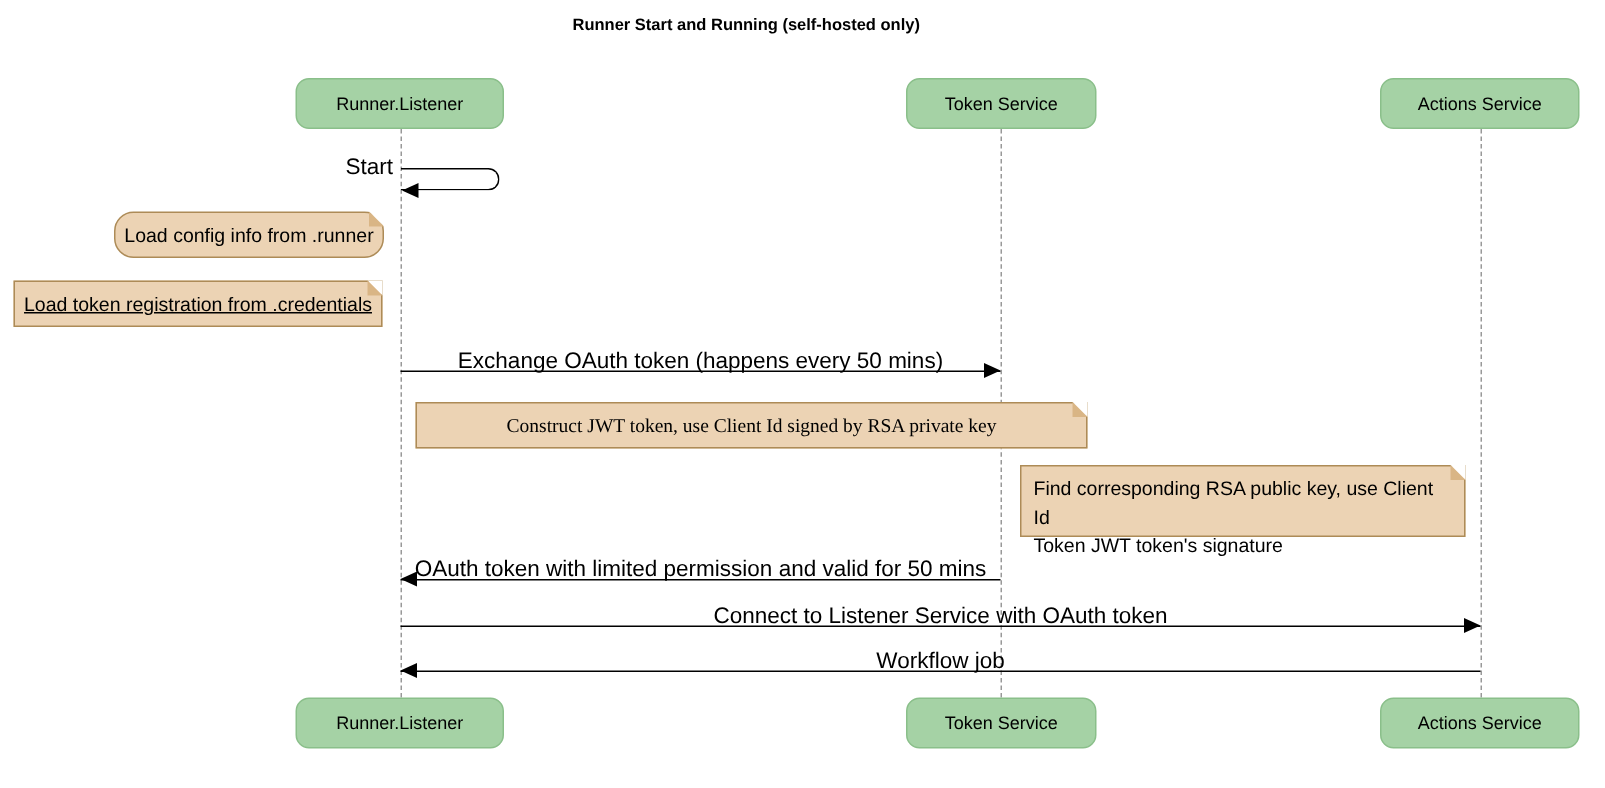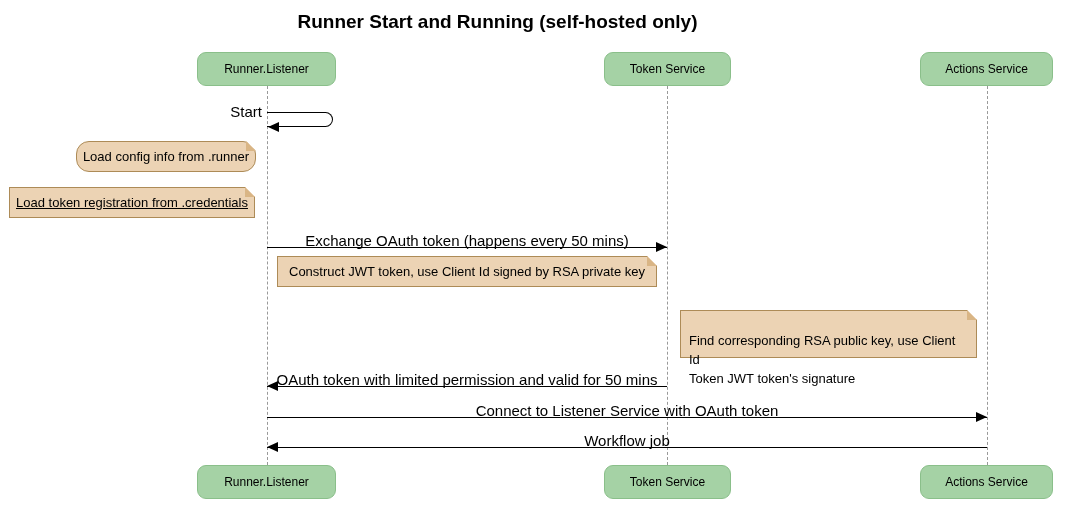--- a/index.html
+++ b/index.html
@@ -3,52 +3,52 @@
 <meta charset="utf-8">
 <style>
   :root{
     --actor-fill:#a5d2a5; --actor-border:#8abf8a;
     --note-fill:#ecd3b4; --note-border:#ad8b57; --note-fold:#d9b585;
     --lifeline:#999999; --arrow:#000000; --text:#000000; --background:#ffffff;
   }
   *{margin:0;padding:0;box-sizing:border-box;}
   body{font-family:"Liberation Sans", sans-serif; background:#fff;}
   .stage{position:relative;width:1070px;height:525px;background:var(--background);overflow:hidden;color:var(--text);}
-  .title{position:absolute;left:0;top:11px;width:995px;text-align:center;font-size:19px;font-weight:bold;}
+  .title{position:absolute;left:0;top:11px;width:995px;text-align:center;font-size:11px;font-weight:bold;}
   .actor{position:absolute;height:34px;background:var(--actor-fill);border:1px solid var(--actor-border);
          border-radius:9px;display:flex;align-items:center;justify-content:center;font-size:12px;}
   .lifeline{position:absolute;top:86px;height:379px;width:0;border-left:1px dashed var(--lifeline);}
   .msg-label{position:absolute;font-size:15px;text-align:center;white-space:nowrap;}
   .msg-line{position:absolute;height:0;border-top:1px solid var(--arrow);}
   .arr{position:absolute;width:0;height:0;border-top:5px solid transparent;border-bottom:5px solid transparent;}
   .arr.right{border-left:11px solid var(--arrow);}
   .arr.left{border-right:11px solid var(--arrow);}
   .selfloop{position:absolute;left:267px;top:112px;width:66px;height:15px;
             border:1px solid var(--arrow);border-left:none;border-radius:0 9px 9px 0;}
   .note{position:absolute;background:var(--note-fill);border:1px solid var(--note-border);
         font-size:13px;display:flex;align-items:center;justify-content:center;overflow:visible;}
   .note .fold{position:absolute;top:-1px;right:-1px;width:0;height:0;}
   .note .fold::before{content:"";position:absolute;top:0;right:0;width:0;height:0;
         border-left:10px solid transparent;border-top:10px solid #fff;}
   .note .fold::after{content:"";position:absolute;top:0;right:0;width:0;height:0;
         border-right:10px solid transparent;border-bottom:10px solid var(--note-fold);}
-  .note.multiline{display:block;text-align:left;padding:20px 8px;line-height:19px;}
+  .note.multiline{display:block;text-align:left;padding:5px 8px;line-height:19px;}
   
   .actor.rl-top{left:197px;top:52px;width:139px;}
   .actor.ts-top{left:604px;top:52px;width:127px;}
   .actor.as-top{left:920px;top:52px;width:133px;}
   .actor.rl-bot{left:197px;top:465px;width:139px;}
   .actor.ts-bot{left:604px;top:465px;width:127px;}
   .actor.as-bot{left:920px;top:465px;width:133px;}
   .lifeline.rl{left:267px;} .lifeline.ts{left:667px;} .lifeline.as{left:987px;}
   .lbl-start{left:190px;top:103px;width:72px;text-align:right;}
   .arr.start{left:268px;top:122px;}
   .note.n1{left:76px;top:141px;width:180px;height:31px;border-radius:13px;}
   .note.n2{left:9px;top:187px;width:246px;height:31px;text-decoration:underline;}
-  .note.n3{left:277px;top:256px;width:380px;height:31px;}
+  .note.n3{left:277px;top:268px;width:448px;height:31px;font-family:Liberation Serif, serif;}
   .note.n4{left:680px;top:310px;width:297px;height:48px;}
   .lbl-m1{left:267px;top:232px;width:400px;} .line-m1{left:267px;top:247px;width:400px;} .arr.m1{left:656px;top:242px;}
   .lbl-m2{left:267px;top:371px;width:400px;} .line-m2{left:267px;top:386px;width:400px;} .arr.m2{left:267px;top:381px;}
   .lbl-m3{left:267px;top:402px;width:720px;} .line-m3{left:267px;top:417px;width:720px;} .arr.m3{left:976px;top:412px;}
   .lbl-m4{left:267px;top:432px;width:720px;} .line-m4{left:267px;top:447px;width:720px;} .arr.m4{left:267px;top:442px;}
 </style>
 </head>
 <body>
 
 <div class="stage">

